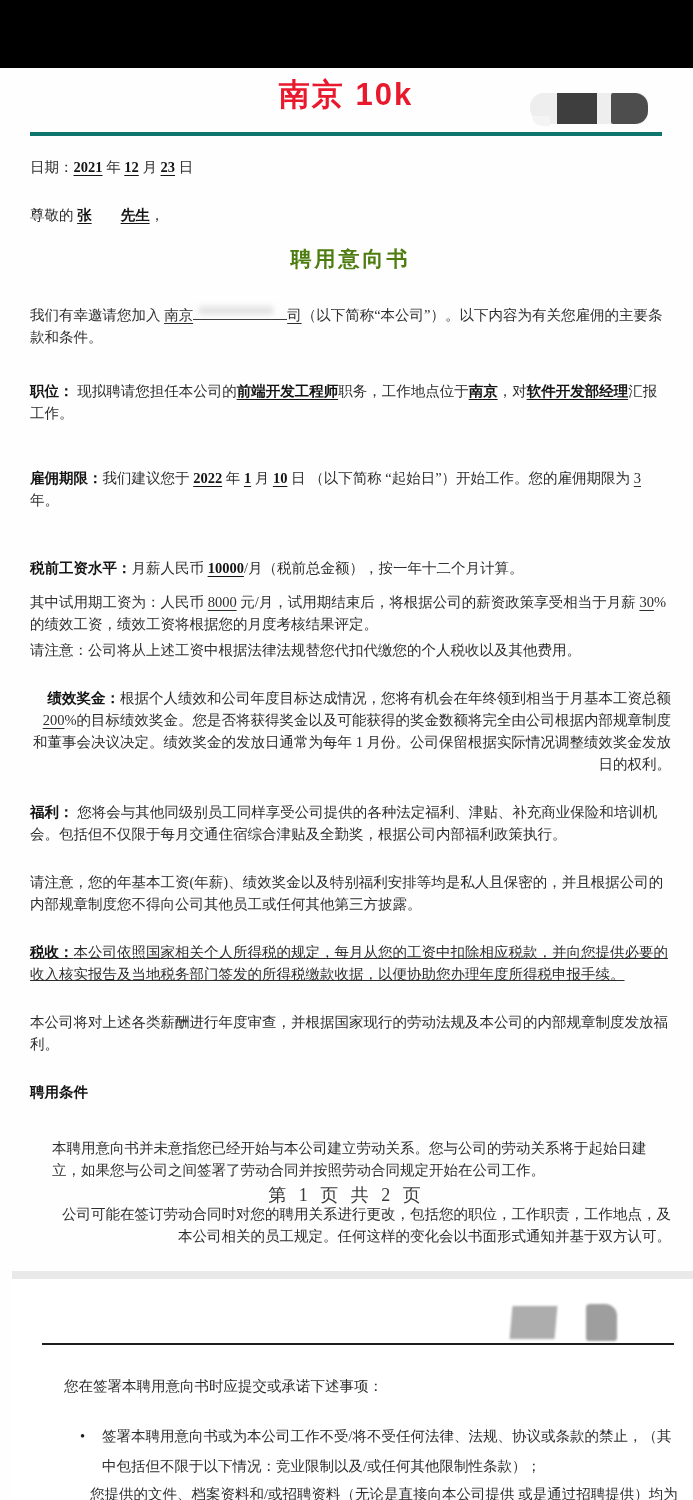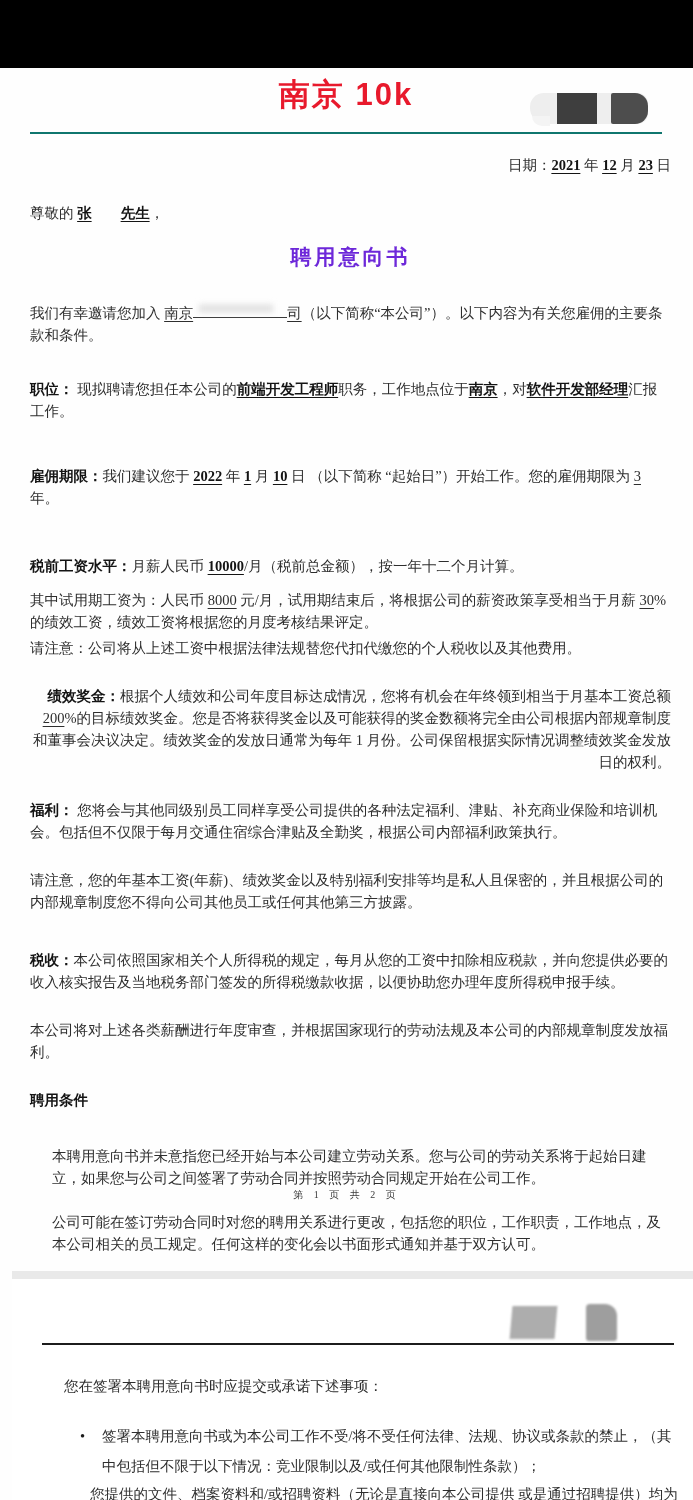--- a/index.html
+++ b/index.html
@@ -10,21 +10,21 @@
     overflow:hidden;
     font-family:"Liberation Serif","DejaVu Serif",serif;
     font-size:14.5px;line-height:22px;
     color:#2e2e2e;
     -webkit-font-smoothing:antialiased;
   }
   .statusbar{height:68px;background:#000;}
   .page-header{
     margin:0 31px 0 30px;
     height:64px;
-    border-bottom:2px solid #0f766e;
+    border-bottom:4px solid #0f766e;
     position:relative;
   }
   .red-title{
     position:absolute;left:0;right:0;top:10px;
     text-align:center;
     color:#e8192c;
     font-family:"Liberation Sans","DejaVu Sans",sans-serif;
     font-size:31px;line-height:34px;font-weight:bold;
     letter-spacing:2px;
   }
@@ -47,47 +47,47 @@
   .blank-co{
     display:inline-block;width:94px;height:1em;
     border-bottom:1px solid #3a3a3a;
     position:relative;vertical-align:baseline;
   }
   .blank-co::before{
     content:"";position:absolute;left:6px;right:14px;top:2px;height:7px;
     background:#dcdcdc;filter:blur(3px);
   }
 
-  .date{margin-top:20px;text-align:right;}
+  .date{margin-top:20px;}
   .salutation{margin-top:26px;}
   .doc-title{
     margin-top:18px;text-align:center;
-    font-size:21px;line-height:30px;font-weight:bold;color:#6d28d9;
+    font-size:21px;line-height:30px;font-weight:bold;color:#4d7c0f;
     letter-spacing:3px;
   }
   .intro{margin-top:30px;}
   .position{margin-top:32px;}
   .term{margin-top:43px;}
   .salary1{margin-top:46px;}
   .salary2{margin-top:12px;}
   .salary-note{margin-top:4px;}
   .bonus{margin-top:26px;text-align:right;}
   .welfare{margin-top:26px;}
   .privacy{margin-top:26px;}
-  .tax{margin-top:36px;}
+  .tax{margin-top:26px;text-decoration:underline;}
   .review{margin-top:26px;}
   .cond-heading{margin-top:26px;font-weight:bold;color:#141414;}
   .indent{padding-left:22px;}
   .cond1{margin-top:34px;}
-  .cond2{margin-top:22px;}
+  .cond2{margin-top:22px;text-align:right;}
   .cond-list-intro{margin-top:40px;font-weight:bold;color:#141414;}
 
   .page-footer{
     position:absolute;top:1184px;left:0;right:0;
-    text-align:center;font-size:10px;letter-spacing:4px;color:#3a3a3a;
+    text-align:center;font-size:18px;letter-spacing:4px;color:#3a3a3a;
   }
 
   .page2{position:absolute;top:1271px;left:12px;width:693px;height:282px;background:#fff;}
   .sep{height:8px;background:#e9e9e9;}
   .p2-header{
     margin:0 31px 0 30px;height:64px;
     border-bottom:2px solid #1c1c1c;position:relative;
   }
   .l2a{position:absolute;right:118px;bottom:4px;width:45px;height:33px;background:#adadad;transform:skewX(-5deg);filter:blur(0.8px);}
   .l2b{position:absolute;right:57px;bottom:2px;width:31px;height:37px;background:#9e9e9e;border-radius:4px 12px 3px 3px;filter:blur(0.8px);}

